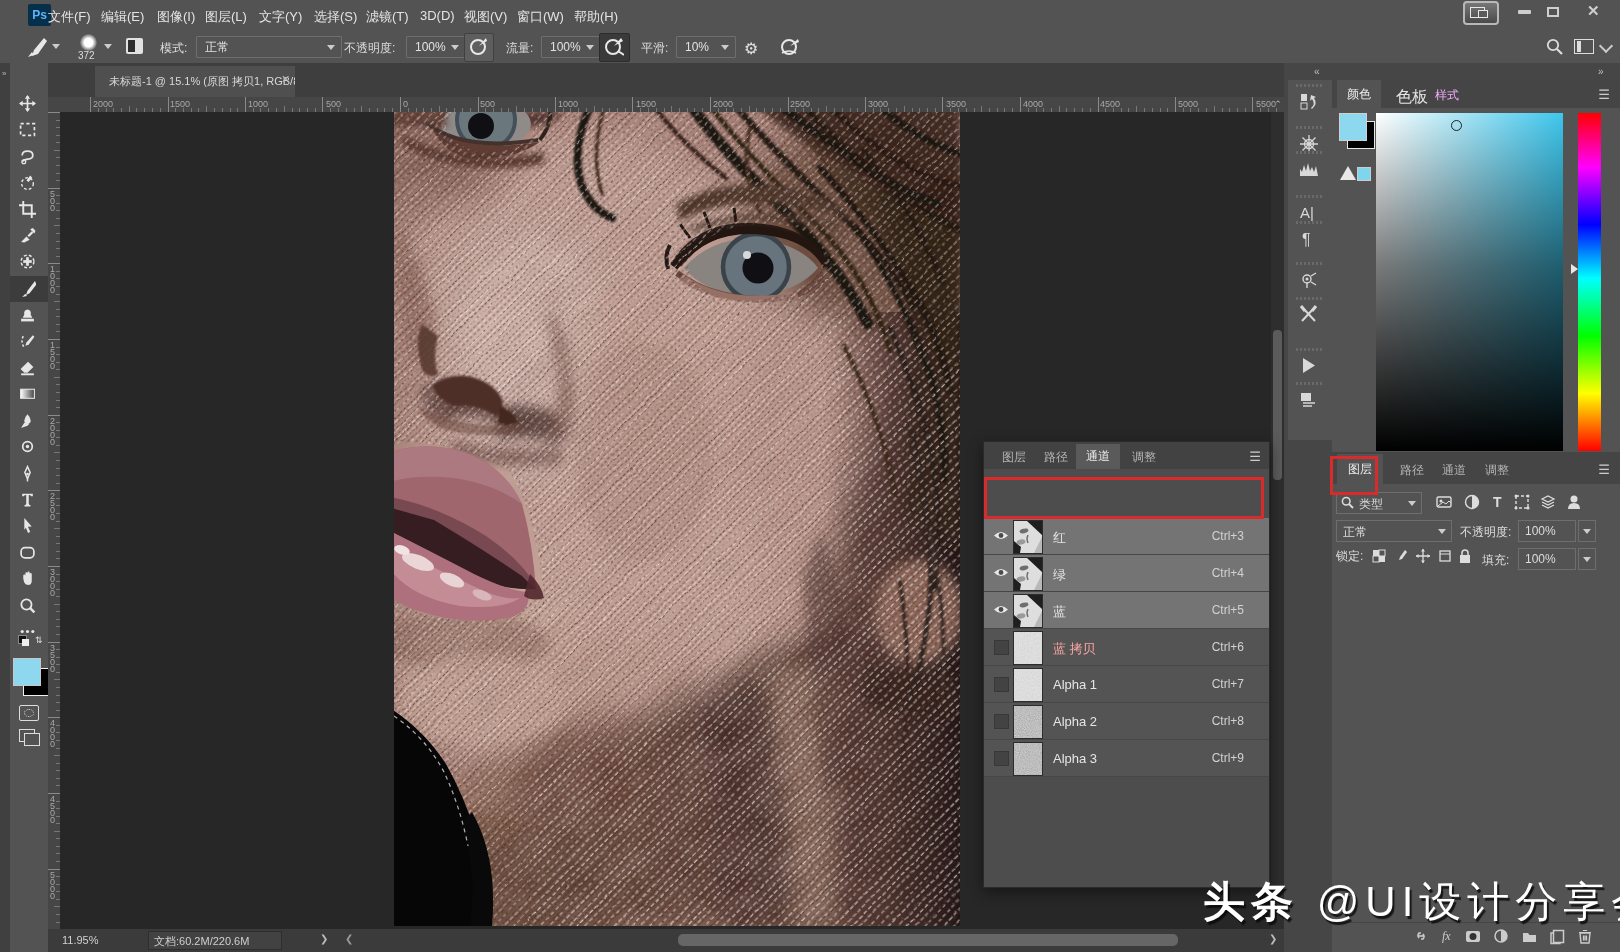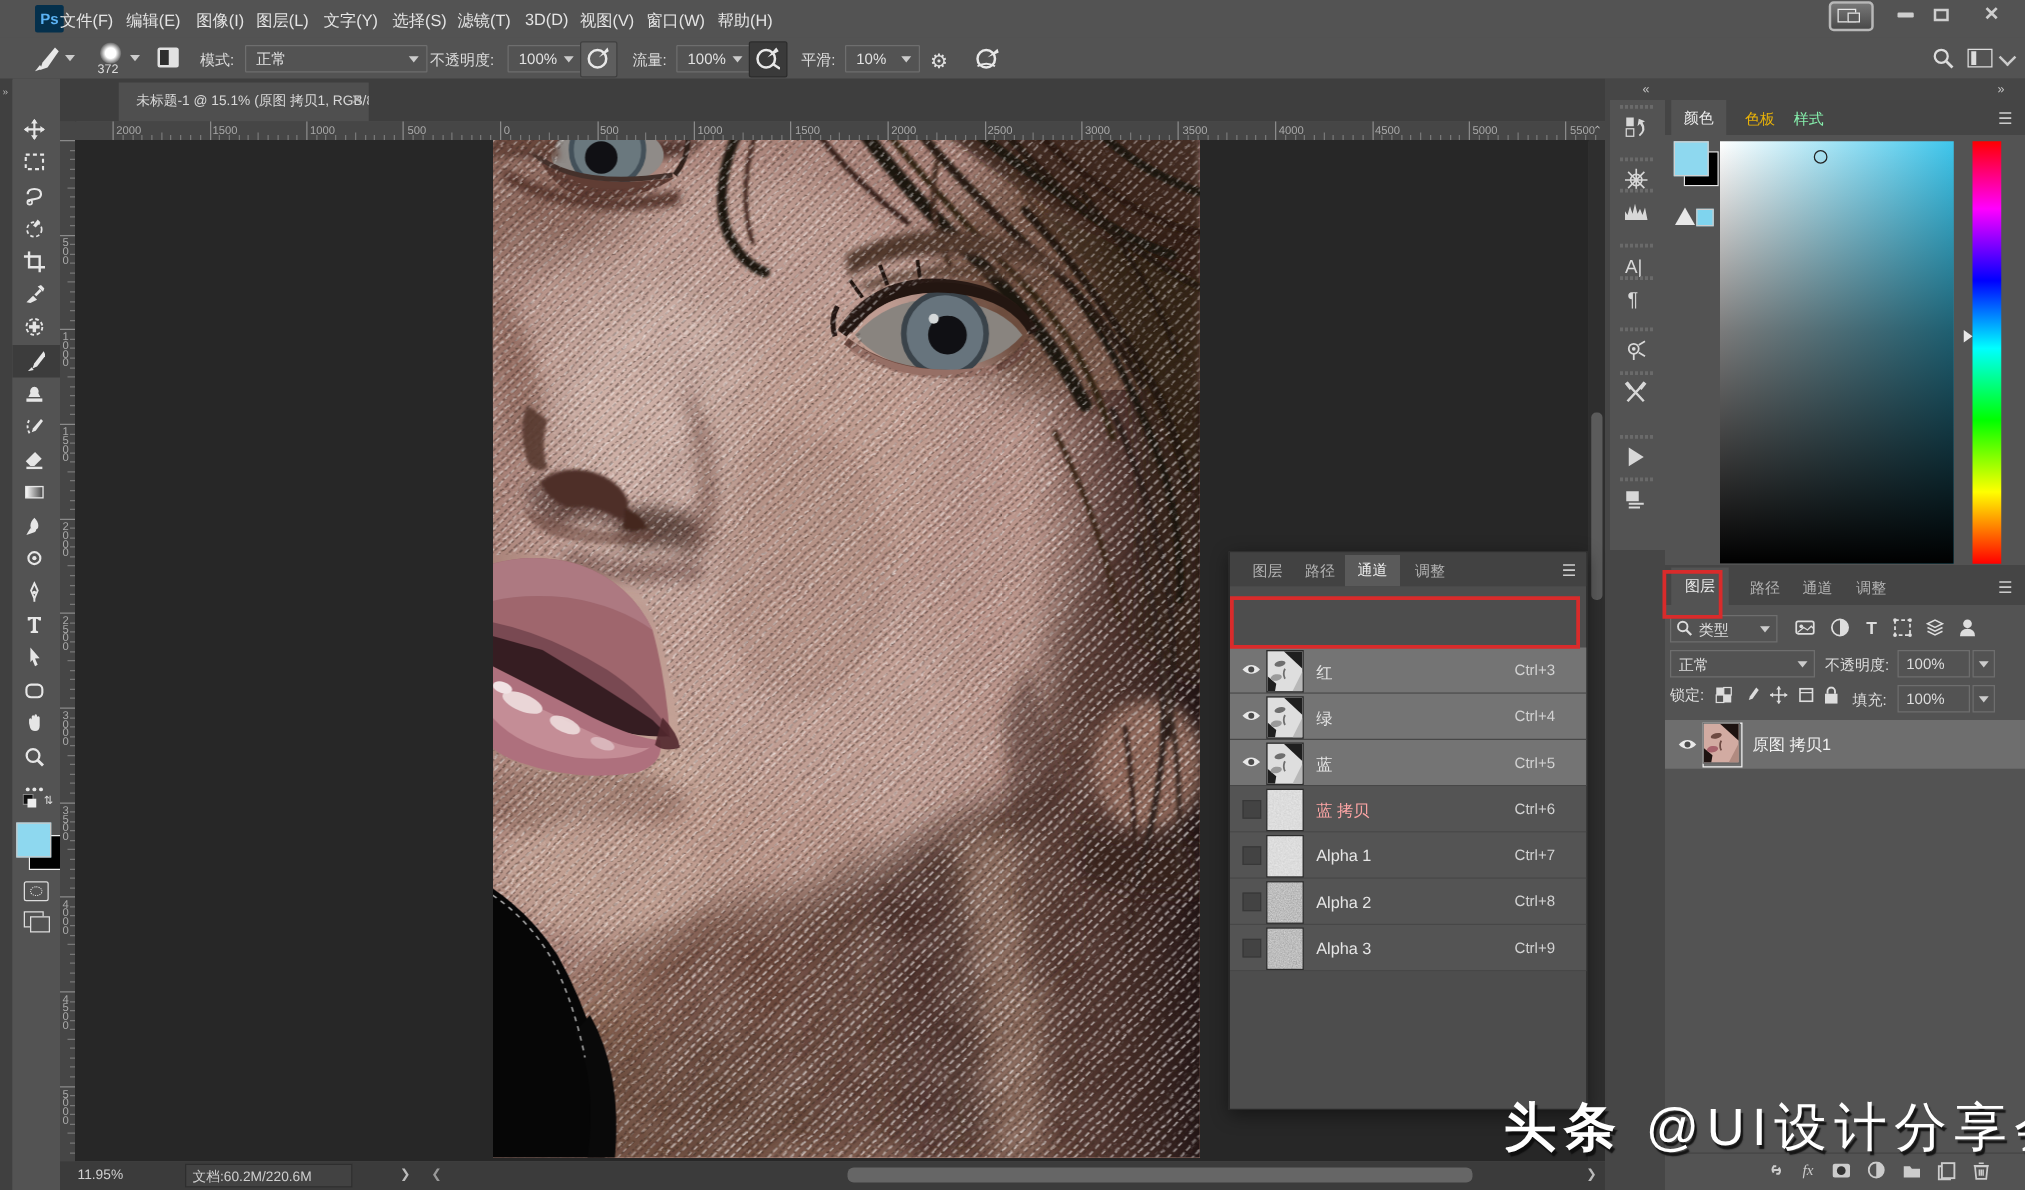--- a/index.html
+++ b/index.html
@@ -777,22 +777,22 @@
         <div class="abs" style="left:8px;top:268px;width:28px;height:3px;background:repeating-linear-gradient(90deg,#6a6a6a 0 2px,transparent 2px 4px)"></div>
         <svg class="abs" style="left:11px;top:310px" width="20" height="20" viewBox="0 0 20 20">
           <rect x="2" y="3" width="10" height="8" fill="#d8d8d8"></rect>
           <path d="M4 13 L16 13 M4 16 L13 16" stroke="#d8d8d8" stroke-width="1.6"></path>
         </svg>
         <div class="abs" style="left:8px;top:302px;width:28px;height:3px;background:repeating-linear-gradient(90deg,#6a6a6a 0 2px,transparent 2px 4px)"></div>
       </div>
       <div class="abs" style="left:48px;top:17px;width:288px;height:372px;background:#535353">
         <div class="abs" style="left:0;top:0;width:288px;height:28px;background:#454545"></div>
         <div class="abs" style="left:5px;top:0px;width:44px;height:28px;background:#535353;color:#ececec;font-size:12px;text-align:center;line-height:28px">颜色</div>
-        <div class="abs" style="left:64px;top:7px;color:#eab308;font-size:12px">色板</div>
-        <div class="abs" style="left:103px;top:7px;color:#86efac;font-size:12px">样式</div>
+        <div class="abs" style="left:64px;top:7px;color:#e5e5e5;font-size:16px">色板</div>
+        <div class="abs" style="left:103px;top:7px;color:#f0abfc;font-size:12px">样式</div>
         <div class="abs" style="right:10px;top:7px;color:#ccc;font-size:13px">☰</div>
         <div class="abs" style="left:15px;top:41px;width:26px;height:26px;background:#000;border:1px solid #e8e8e8"></div>
         <div class="abs" style="left:7px;top:33px;width:26px;height:26px;background:#8ed8ef;border:1px solid #d0d0d0"></div>
         <div class="abs" style="left:8px;top:86px;width:0;height:0;border-left:8px solid transparent;border-right:8px solid transparent;border-bottom:14px solid #e8e8e8"></div>
         <div class="abs" style="left:25px;top:87px;width:12px;height:12px;background:#7fd4ee;border:1px solid #ccc"></div>
         <div class="abs" style="left:44px;top:33px;width:187px;height:338px;background:linear-gradient(to bottom,rgba(0,0,0,0) 0%,rgba(0,0,0,.52) 45%,#000 100%),linear-gradient(to right,#fff,#3ec6ec)"></div>
         <div class="abs" style="left:119px;top:40px;width:9px;height:9px;border:1.5px solid #222;border-radius:50%"></div>
         <div class="abs" style="left:246px;top:33px;width:23px;height:338px;background:linear-gradient(to bottom,#f00 0%,#f0f 16%,#00f 33%,#0ff 49%,#0f0 66%,#ff0 83%,#f00 100%)"></div>
         <div class="abs" style="left:239px;top:184px;width:0;height:0;border-top:5px solid transparent;border-bottom:5px solid transparent;border-left:7px solid #e8e8e8"></div>
       </div>
@@ -871,38 +871,20 @@
           <rect x="2" y="6" width="10" height="8" fill="#ddd"></rect>
           <path d="M4 6 L4 4 a3 3 0 0 1 6 0 L10 6" fill="none" stroke="#ddd" stroke-width="1.5"></path>
         </svg>
         <div class="abs" style="left:150px;top:100px;font-size:12px;color:#ddd">填充:</div>
         <div class="abs" style="left:186px;top:96px;width:56px;height:20px;background:#535353;border:1px solid #6e6e6e">
           <span style="position:absolute;left:6px;top:3px;font-size:12px;color:#ddd">100%</span>
         </div>
         <div class="abs" style="left:246px;top:96px;width:16px;height:20px;background:#535353;border:1px solid #6e6e6e">
           <div class="caret" style="left:4px;top:8px"></div>
         </div>
-        <div class="abs" style="left:0;top:124px;width:288px;height:39px;background:#6e6e6e">
-          <svg class="abs" style="left:10px;top:14px" width="16" height="11" viewBox="0 0 16 11">
-            <path d="M1 5.5 Q8 -1.5 15 5.5 Q8 12.5 1 5.5Z" fill="#e8e8e8"></path>
-            <circle cx="8" cy="5.5" r="2.4" fill="#4a4a4a"></circle>
-          </svg>
-          <div class="abs" style="left:30px;top:2px;width:30px;height:34px;border:1.5px solid #f2f2f2">
-            <svg class="abs" style="left:-1px;top:-1px;border:1px solid #666" width="28" height="31" viewBox="0 0 28 32" preserveAspectRatio="none">
-              <rect width="28" height="32" fill="#d2aba2"></rect>
-              <path d="M13 0 L28 0 L28 14 Z" fill="#1d1210"></path>
-              <path d="M20 32 L28 16 L28 32 Z" fill="#b08a80"></path>
-              <path d="M0 20 L7 26 L6 32 L0 32 Z" fill="#1d1210"></path>
-              <ellipse cx="10" cy="10" rx="4.5" ry="2.2" fill="#6e4a42" transform="rotate(-14 10 10)"></ellipse>
-              <ellipse cx="7" cy="21" rx="4.5" ry="2.6" fill="#a8626c" transform="rotate(-10 7 21)"></ellipse>
-              <path d="M14 14 Q12 18 14 22" stroke="#6e4a42" stroke-width="1.4" fill="none"></path>
-            </svg>
-          </div>
-          <div class="abs" style="left:70px;top:11px;font-size:13px;color:#f0f0f0">原图 拷贝1</div>
-        </div>
         <div class="abs" style="left:0;top:470px;width:288px;height:30px;background:#535353;border-top:1px solid #454545"></div>
         <svg class="abs" style="left:82px;top:477px" width="15" height="16" viewBox="0 0 15 16">
           <path d="M5 9 a4 4 0 0 1 0-5 l2-0 M9 5 a4 4 0 0 1 0 5 l-2 0" stroke="#ccc" stroke-width="1.6" fill="none"></path>
           <path d="M4.5 7 L9.5 7" stroke="#ccc" stroke-width="1.6"></path>
         </svg>
         <svg class="abs" style="left:110px;top:477px" width="15" height="16" viewBox="0 0 15 16">
           <text x="0" y="11" font-size="12" font-style="italic" fill="#ccc" font-family="Liberation Serif">fx</text>
         </svg>
         <svg class="abs" style="left:134px;top:477px" width="15" height="16" viewBox="0 0 15 16">
           <rect x="0" y="2" width="14" height="11" rx="2" fill="#ccc"></rect>

